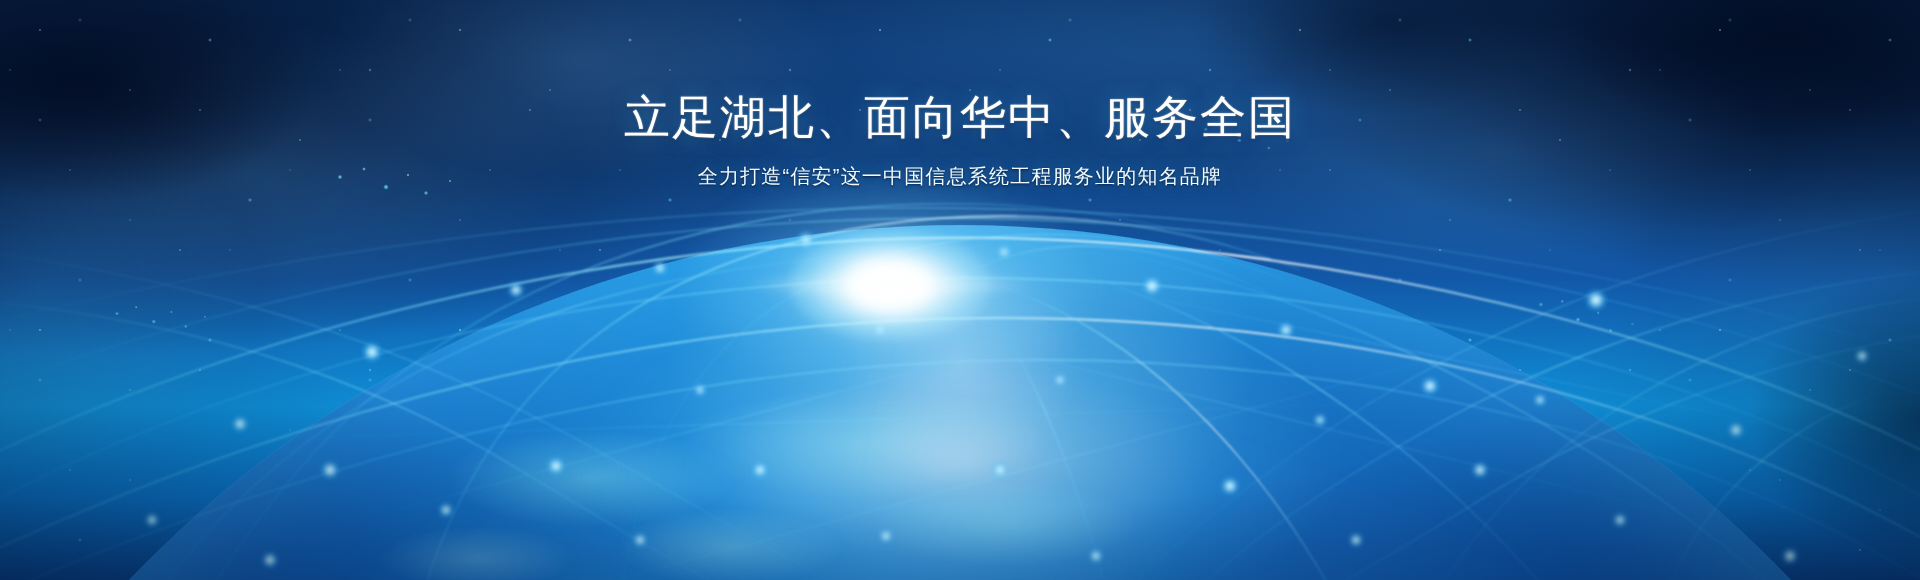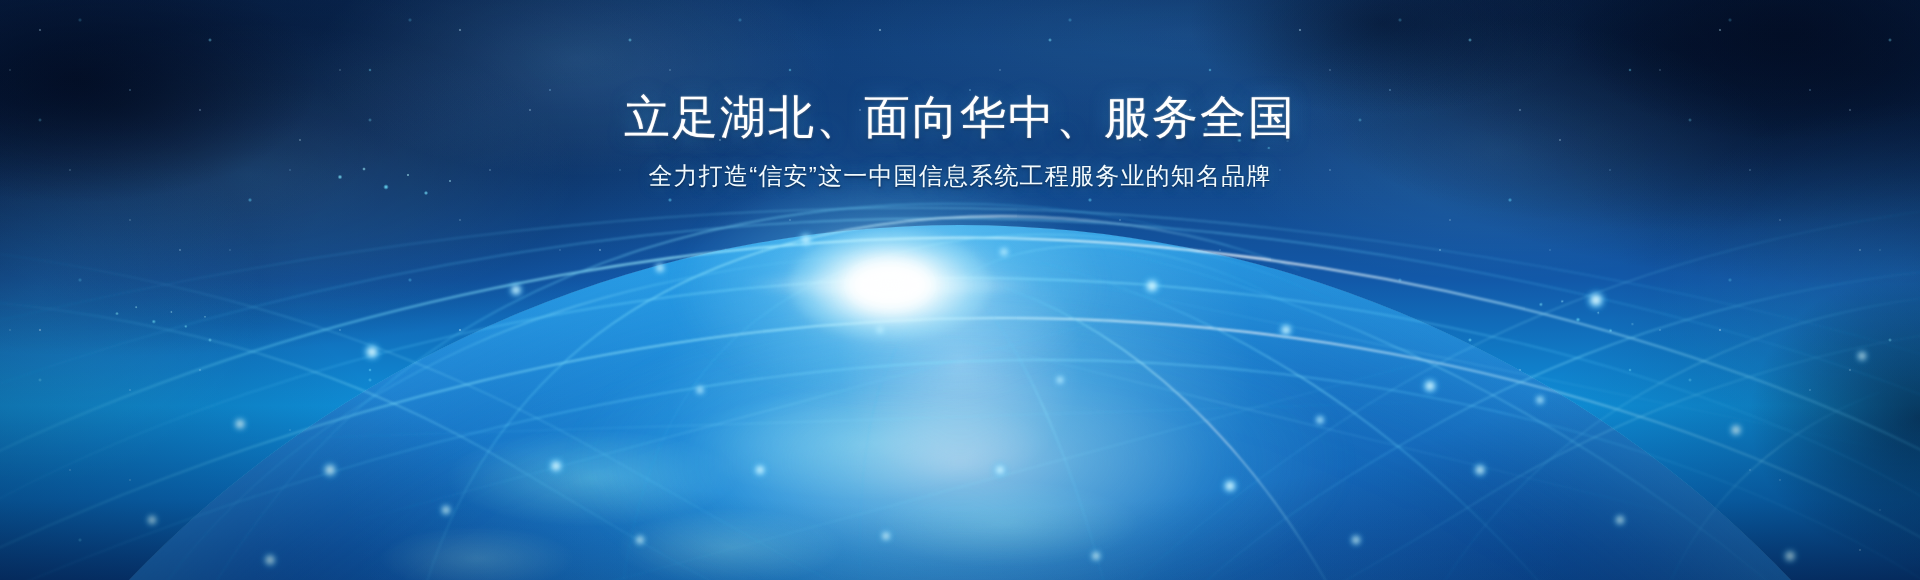--- a/index.html
+++ b/index.html
@@ -173,21 +173,21 @@
     color:#ffffff;
     text-shadow:
       0 0 2px rgba(255,255,255,.55),
       0 0 18px rgba(80,190,255,.55),
       0 2px 10px rgba(4,30,70,.75),
       0 1px 2px rgba(4,24,60,.9);
     white-space:nowrap;
   }
   .subline{
     margin:16px 0 0 0;
-    font-size:24px;
+    font-size:20px;
     line-height:28px;
     font-weight:400;
     letter-spacing:1.2px;
     color:#f2fbff;
     text-shadow:
       0 0 12px rgba(70,180,250,.55),
       0 1px 6px rgba(4,28,66,.85),
       0 1px 2px rgba(4,22,56,.9);
     white-space:nowrap;
   }

